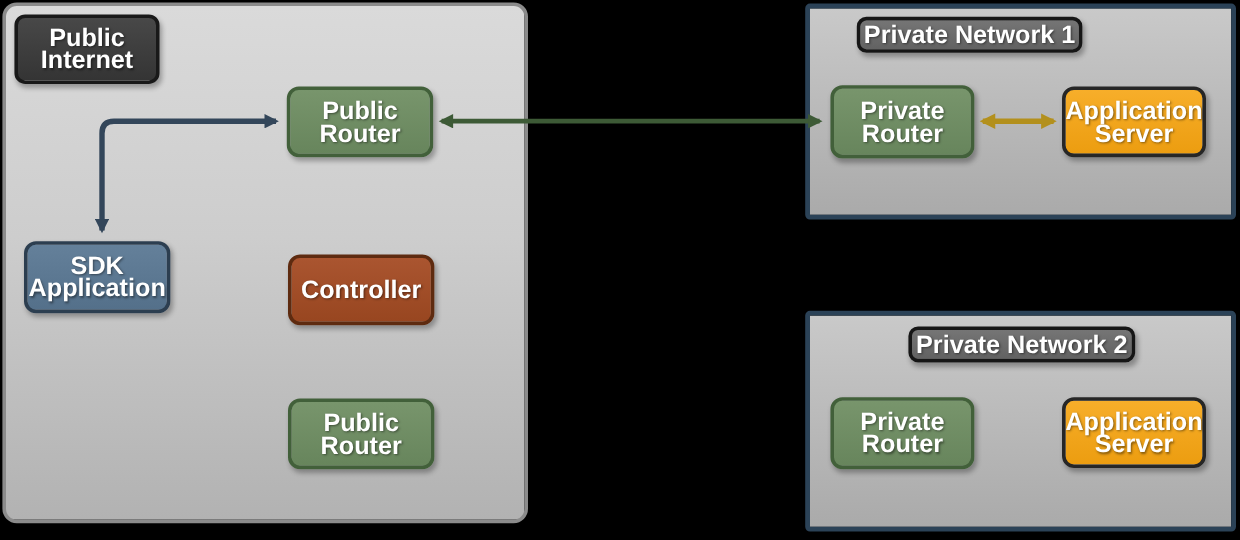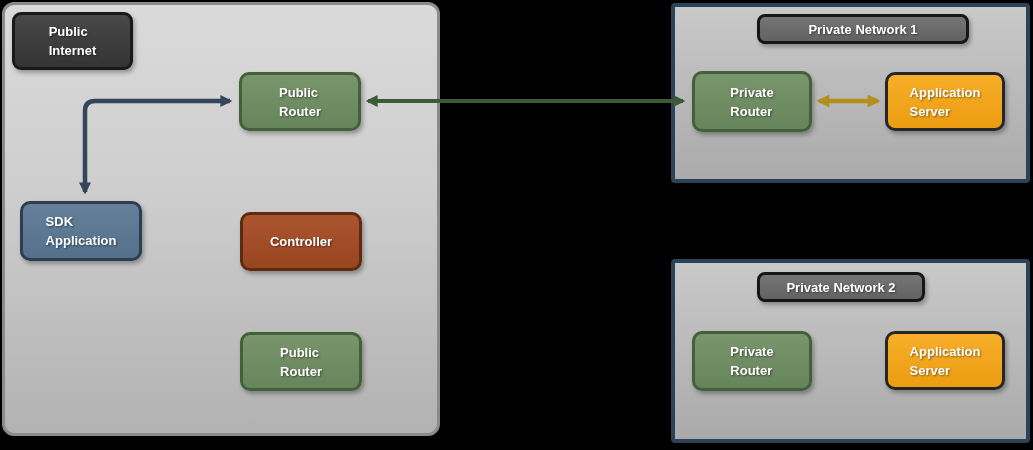--- a/index.html
+++ b/index.html
@@ -33,24 +33,25 @@
     border-radius: 4px;
     background: linear-gradient(180deg, #c9c9c9 0%, #aaaaaa 100%);
     box-shadow: 3px 4px 6px rgba(0,0,0,0.55);
   }
   .node {
     position: absolute;
     box-sizing: border-box;
     display: flex;
     align-items: center;
     justify-content: center;
+    text-align: center;
     white-space: pre-line;
     color: #ffffff;
     font-weight: bold;
-    font-size: 13px;
+    font-size: 21px;
     line-height: 19px;
     border: 3px solid;
     border-radius: 10px;
     text-shadow: 1px 1px 2px rgba(0,0,0,0.45);
     box-shadow: 2px 3px 4px rgba(0,0,0,0.3);
   }
   .node.router {
     background: linear-gradient(180deg, #78956c 0%, #67855c 100%);
     border-color: #42603a;
   }
@@ -78,26 +79,26 @@
   }
   
   #zone-public        { left: 2px;   top: 2px;   width: 438px; height: 434px; }
   #public-internet    { left: 12px;  top: 12px;  width: 121px; height: 58px; }
   #pub-router-top     { left: 239px; top: 72px;  width: 122px; height: 59px; }
   #sdk-app            { left: 20px;  top: 201px; width: 122px; height: 60px; }
   #controller         { left: 240px; top: 212px; width: 122px; height: 59px; }
   #pub-router-bottom  { left: 240px; top: 332px; width: 122px; height: 59px; }
 
   #zone-pn1           { left: 671px; top: 3px;   width: 359px; height: 180px; }
-  #pn1-title          { left: 757px; top: 14px;  width: 212px; height: 30px; }
+  #pn1-title          { left: 714px; top: 14px;  width: 188px; height: 30px; }
   #pn1-router         { left: 692px; top: 71px;  width: 120px; height: 61px; }
   #pn1-server         { left: 885px; top: 72px;  width: 120px; height: 59px; }
 
   #zone-pn2           { left: 671px; top: 259px; width: 359px; height: 184px; }
-  #pn2-title          { left: 757px; top: 272px; width: 168px; height: 30px; }
+  #pn2-title          { left: 757px; top: 272px; width: 189px; height: 30px; }
   #pn2-router         { left: 692px; top: 331px; width: 120px; height: 60px; }
   #pn2-server         { left: 885px; top: 331px; width: 120px; height: 59px; }
 
   #arrows-overlay {
     position: absolute;
     left: 0; top: 0;
     width: 1033px; height: 450px;
     pointer-events: none;
   }
 </style>

